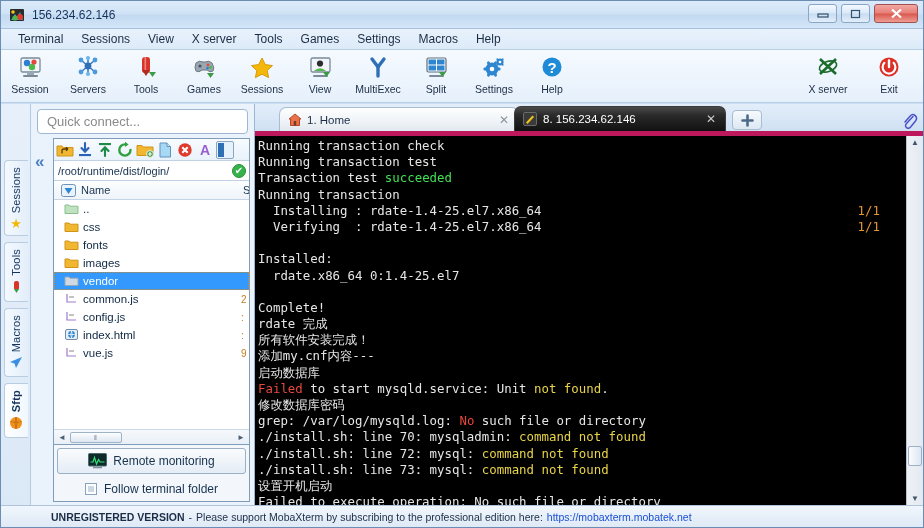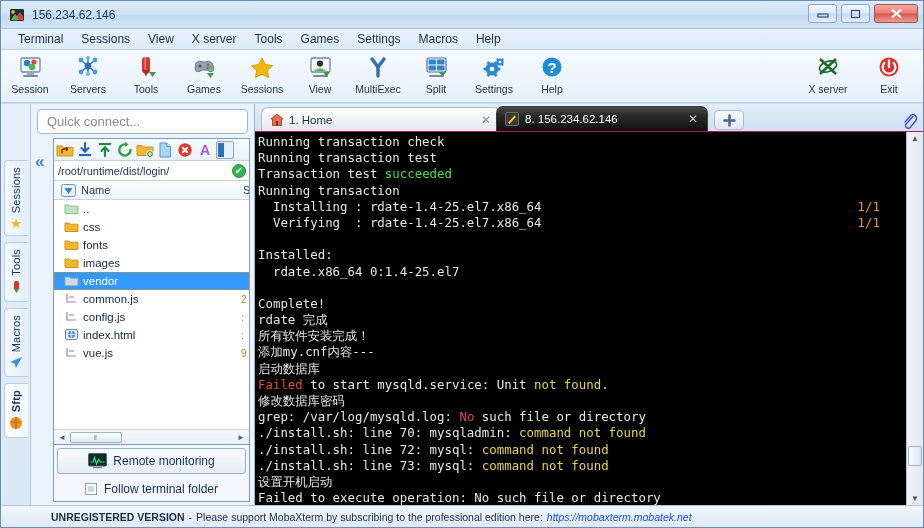--- a/index.html
+++ b/index.html
@@ -212,21 +212,21 @@
   .tab-add {
     width: 30px; height: 20px; margin-left: 6px; margin-bottom: 1px;
     border: 1px solid #a9bccf; border-radius: 4px;
     background: linear-gradient(to bottom,#f6fafd,#dde8f3);
     display: flex; align-items: center; justify-content: center;
     color: #5a7characters; font-size: 12px; color:#4d6a88;
   }
   .tabbar-spacer { flex: 1; }
   .clip { width: 28px; display: flex; align-items: center; justify-content: center; }
 
-  .termwrap { flex: 1; display: flex; min-height: 0; background: #000; border-top: 1px solid #be185d;}
+  .termwrap { flex: 1; display: flex; min-height: 0; background: #000; border-top: 5px solid #be185d;}
   .terminal {
     flex: 1; background: #000; overflow: hidden;
     font-family: "DejaVu Sans Mono", "Liberation Mono", monospace;
     font-size: 12.4px; line-height: 16.2px; padding: 2px 0 0 3px;
     white-space: pre; color: #d8d8d8;
     position: relative;
   }
   .tline { display: block; height: 16.2px; }
   .t-white { color: #e6e6e6; }
   .t-green { color: #42e254; }
@@ -251,21 +251,21 @@
 
   
   .statusbar {
     position: absolute; bottom: 0; left: 0; right: 0; height: 22px;
     background: linear-gradient(to bottom,#f0f6fc,#dfeaf6);
     border-top: 1px solid #aec4da;
     display: flex; align-items: center; padding-left: 10px; gap: 4px;
     font-size: 10.5px; color: #1b2d45;
   }
   .st-bold { font-weight: bold; font-size: 10.5px; padding-left: 40px; }
-  .st-link { color: #1a4fd6; font-style: italic; }
+  .st-link { color: #1a4fd6; }
 </style>
 </head>
 <body>
 
 <div id="app">
 
   <div class="titlebar">
     <span class="title-icon">
       <svg width="16" height="16" viewBox="0 0 16 16">
         <rect x="1" y="2" width="14" height="12" rx="1" fill="#2b2b2b"></rect>
@@ -701,21 +701,21 @@
               <i></i>
             </span>
           <span>Follow terminal folder</span>
         </div>
       </div>
     </div>
 
     <div class="rightside">
 
       <div class="tabbar">
-        <div class="tab inactive" style="width:240px;">
+        <div class="tab inactive" style="width:240px;margin-left:18px;">
           <span class="tico">
             <svg width="14" height="14">
                 <path d="M7 1 L13 6 L11.5 6 L11.5 12.5 L2.5 12.5 L2.5 6 L1 6 Z" fill="#e8714a" stroke="#b3482a"></path>
                 <rect x="5.8" y="8" width="2.4" height="4.5" fill="#7a3a22"></rect>
               </svg>
           </span>
           <span>1. Home</span>
           <span class="tclose" style="margin-left:auto;">✕</span>
         </div>
         <div class="tab active" style="width:212px;margin-left:-5px;gap:6px;">

